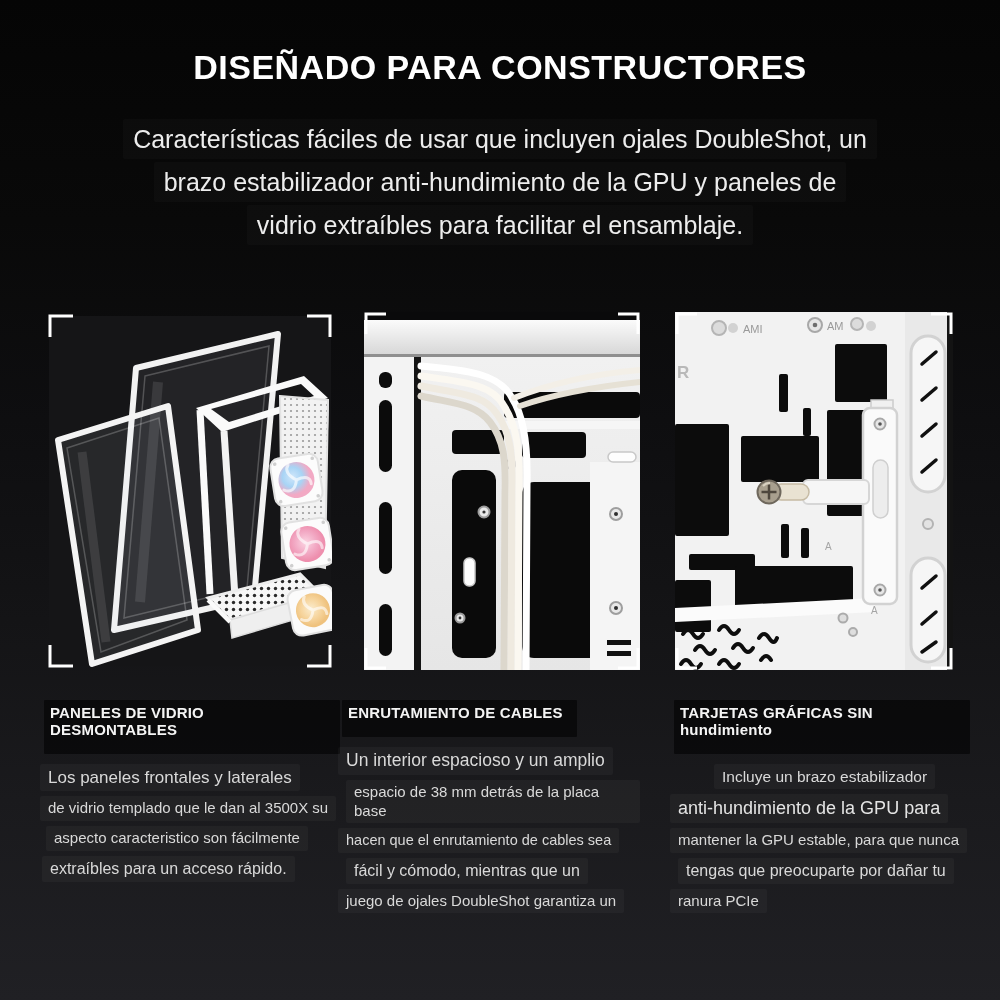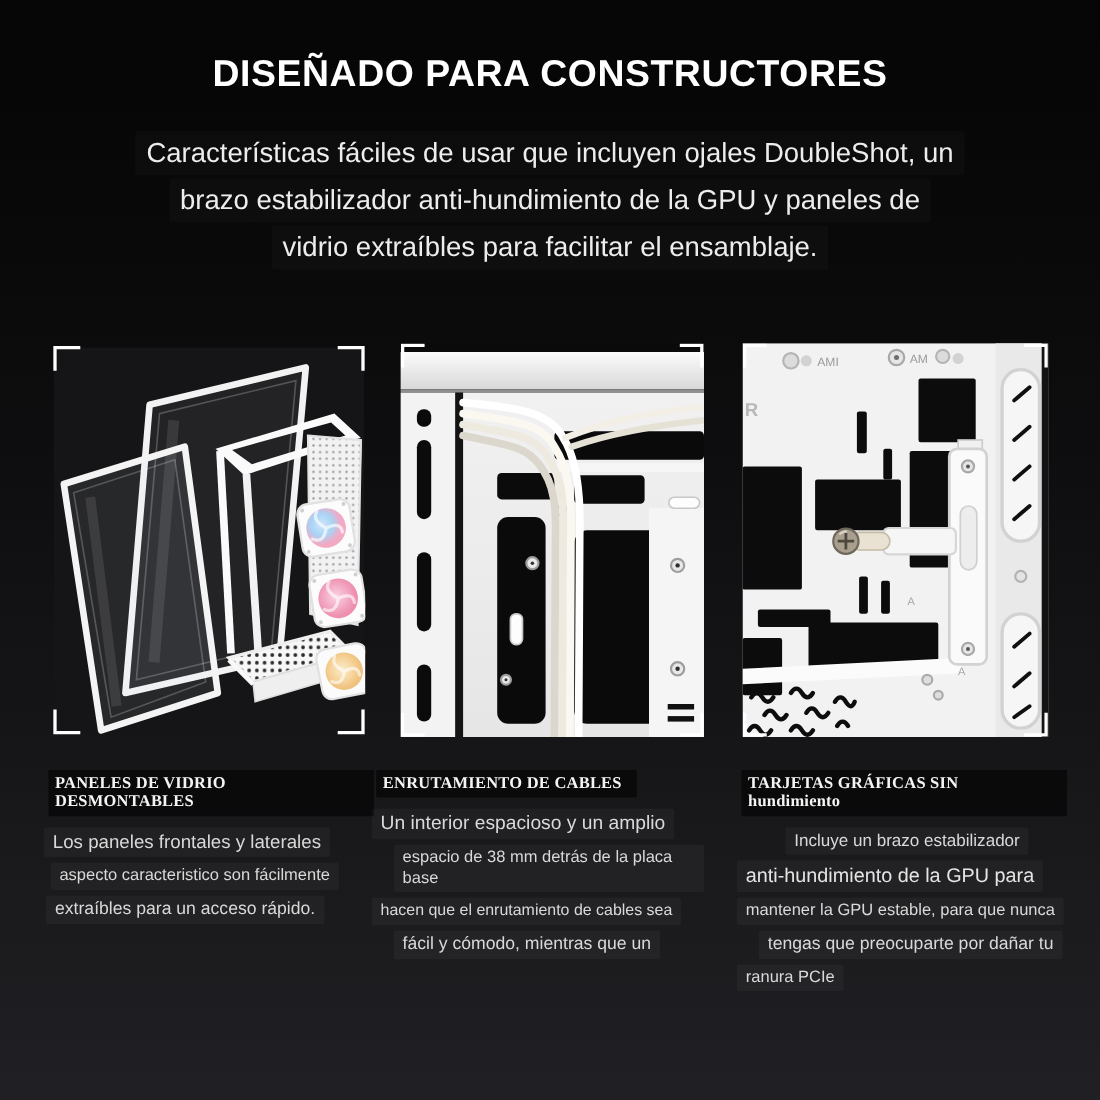--- a/index.html
+++ b/index.html
@@ -35,38 +35,38 @@
   .fig2{left:364px;width:276px;height:358px;}
   .fig3{left:675px;width:278px;height:358px;}
   
   .col{position:absolute;top:700px;}
   .col1{left:40px;width:300px;}
   .col2{left:338px;width:302px;}
   .col3{left:670px;width:300px;}
   .feat-heading{
     display:inline-block;margin:0 0 10px 4px;
     color:#f4f4f4;font-size:15px;font-weight:700;letter-spacing:.2px;
-    background:rgba(0,0,0,0.55);padding:4px 14px 4px 6px;border-radius:1px;font-family:Liberation Serif, serif;
+    background:rgba(0,0,0,0.55);padding:4px 14px 16px 6px;border-radius:1px;
   }
   .ln{
     display:block;margin:0 0 5px 0;color:#d9d9d9;font-weight:400;
   }
   .ln span{
     display:inline-block;background:rgba(255,255,255,0.035);
     padding:3px 8px;border-radius:2px;line-height:1.25;
   }
   .fs13 span{font-size:13px;}
   .fs145 span{font-size:14.5px;}
   .fs15 span{font-size:15px;}
   .fs155 span{font-size:15.5px;margin-left:44px;}
   .fs16 span{font-size:16px;}
   .fs17 span{font-size:17px;}
   .fs175 span{font-size:17.5px;}
   .fs18 span{font-size:18px;color:#e4e4e4;}
-  .ind2{margin-left:2px;} .ind4{margin-left:20px;} .ind6{margin-left:6px;}
+  .ind2{margin-left:2px;} .ind4{margin-left:8px;} .ind6{margin-left:6px;}
 </style>
 </head>
 <body>
 
 <div class="page">
 
   <h1 class="title">DISEÑADO PARA CONSTRUCTORES</h1>
 
   <div class="subtitle">
     <div class="srow"><span class="sline">Características fáciles de usar que incluyen ojales DoubleShot, un</span></div>
@@ -310,30 +310,32 @@
           <path d="M256,2 H276 V22"></path>
           <path d="M2,336 V356 H22"></path>
           <path d="M256,356 H276 V336"></path>
       </g>
     </svg>
   </figure>
 
   <div class="col col1">
     <h3 class="feat-heading">PANELES DE VIDRIO DESMONTABLES</h3>
     <p class="ln fs17"><span>Los paneles frontales y laterales</span></p>
+    <p class="ln fs15"><span>de vidrio templado que le dan al 3500X su</span></p>
     <p class="ln fs15 ind6"><span>aspecto caracteristico son fácilmente</span></p>
     <p class="ln fs16 ind2"><span>extraíbles para un acceso rápido.</span></p>
   </div>
 
   <div class="col col2">
     <h3 class="feat-heading">ENRUTAMIENTO DE CABLES</h3>
     <p class="ln fs175"><span>Un interior espacioso y un amplio</span></p>
     <p class="ln fs15 ind4"><span>espacio de 38 mm detrás de la placa base</span></p>
     <p class="ln fs145"><span>hacen que el enrutamiento de cables sea</span></p>
     <p class="ln fs16 ind4"><span>fácil y cómodo, mientras que un</span></p>
+    <p class="ln fs15"><span>juego de ojales DoubleShot garantiza un</span></p>
   </div>
 
   <div class="col col3">
     <h3 class="feat-heading">TARJETAS GRÁFICAS SIN hundimiento</h3>
     <p class="ln fs155"><span>Incluye un brazo estabilizador</span></p>
     <p class="ln fs18"><span>anti-hundimiento de la GPU para</span></p>
     <p class="ln fs15"><span>mantener la GPU estable, para que nunca</span></p>
     <p class="ln fs16 ind4"><span>tengas que preocuparte por dañar tu</span></p>
     <p class="ln fs15"><span>ranura PCIe</span></p>
   </div>

